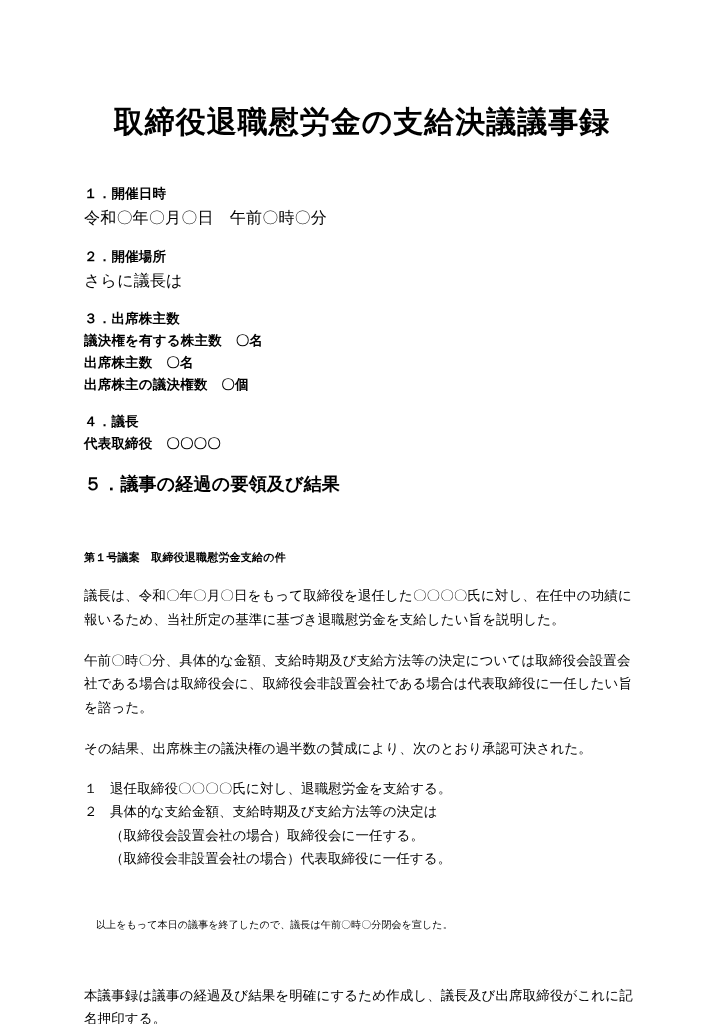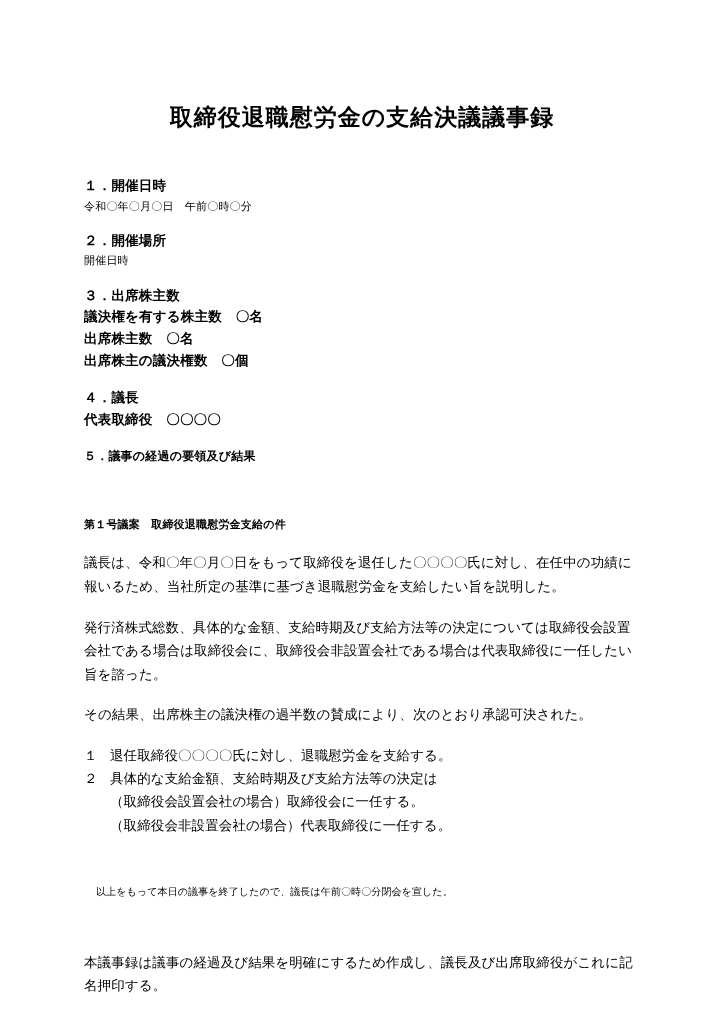--- a/index.html
+++ b/index.html
@@ -17,21 +17,21 @@
   }
   .page {
     box-sizing: border-box;
     width: 724px;
     height: 1024px;
     padding: 0;
     position: relative;
   }
   .doc-title {
     text-align: center;
-    font-size: 23px;
+    font-size: 30px;
     font-weight: bold;
     letter-spacing: 1px;
     margin: 0;
     padding-top: 104px;
     line-height: 1.2;
   }
   .body-block {
     padding: 0 84px 0 84px;
     margin-top: 44px;
   }
@@ -39,27 +39,27 @@
     margin-bottom: 16px;
   }
   .section-heading {
     font-size: 13.5px;
     font-weight: bold;
     line-height: 1.55;
     margin: 0 0 1px 0;
     letter-spacing: 0.2px;
   }
   .section-line {
-    font-size: 11px;
+    font-size: 16px;
     line-height: 1.55;
     margin: 0;
     letter-spacing: 0.2px;
   }
   .section-heading-alone {
-    font-size: 12px;
+    font-size: 18px;
     font-weight: bold;
     line-height: 1.55;
     margin: 0;
     letter-spacing: 0.2px;
   }
   .spacer-lg {
     height: 34px;
   }
   .proposal-title {
     font-size: 11px;
@@ -122,21 +122,21 @@
 
   <div class="body-block">
 
     <div class="section">
       <p class="section-heading">１．開催日時</p>
       <p class="section-line">令和〇年〇月〇日　午前〇時〇分</p>
     </div>
 
     <div class="section">
       <p class="section-heading">２．開催場所</p>
-      <p class="section-line">開催日時</p>
+      <p class="section-line">さらに議長は</p>
     </div>
 
     <div class="section">
       <p class="section-heading">３．出席株主数</p>
       <p class="section-heading">議決権を有する株主数　〇名</p>
       <p class="section-heading">出席株主数　〇名</p>
       <p class="section-heading">出席株主の議決権数　〇個</p>
     </div>
 
     <div class="section">
@@ -146,21 +146,21 @@
 
     <div class="section">
       <p class="section-heading-alone">５．議事の経過の要領及び結果</p>
     </div>
 
     <div class="spacer-lg"></div>
 
     <p class="proposal-title">第１号議案　取締役退職慰労金支給の件</p>
 
     <p class="para">議長は、令和〇年〇月〇日をもって取締役を退任した〇〇〇〇氏に対し、在任中の功績に報いるため、当社所定の基準に基づき退職慰労金を支給したい旨を説明した。</p>
-    <p class="para">発行済株式総数、具体的な金額、支給時期及び支給方法等の決定については取締役会設置会社である場合は取締役会に、取締役会非設置会社である場合は代表取締役に一任したい旨を諮った。</p>
+    <p class="para">午前〇時〇分、具体的な金額、支給時期及び支給方法等の決定については取締役会設置会社である場合は取締役会に、取締役会非設置会社である場合は代表取締役に一任したい旨を諮った。</p>
     <p class="para">その結果、出席株主の議決権の過半数の賛成により、次のとおり承認可決された。</p>
 
     <ul class="resolution-list">
       <li class="resolution-item">
         <span class="resolution-num">１</span>
         <span class="resolution-text">退任取締役〇〇〇〇氏に対し、退職慰労金を支給する。</span>
       </li>
       <li class="resolution-item">
         <span class="resolution-num">２</span>
         <span class="resolution-text">具体的な支給金額、支給時期及び支給方法等の決定は</span>

